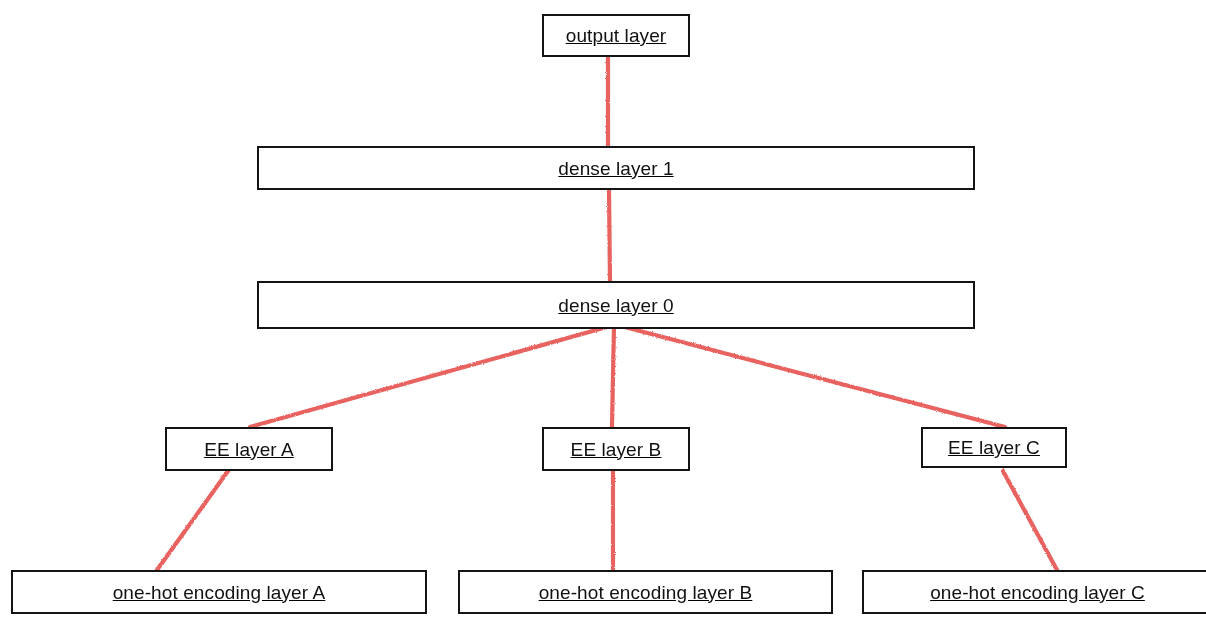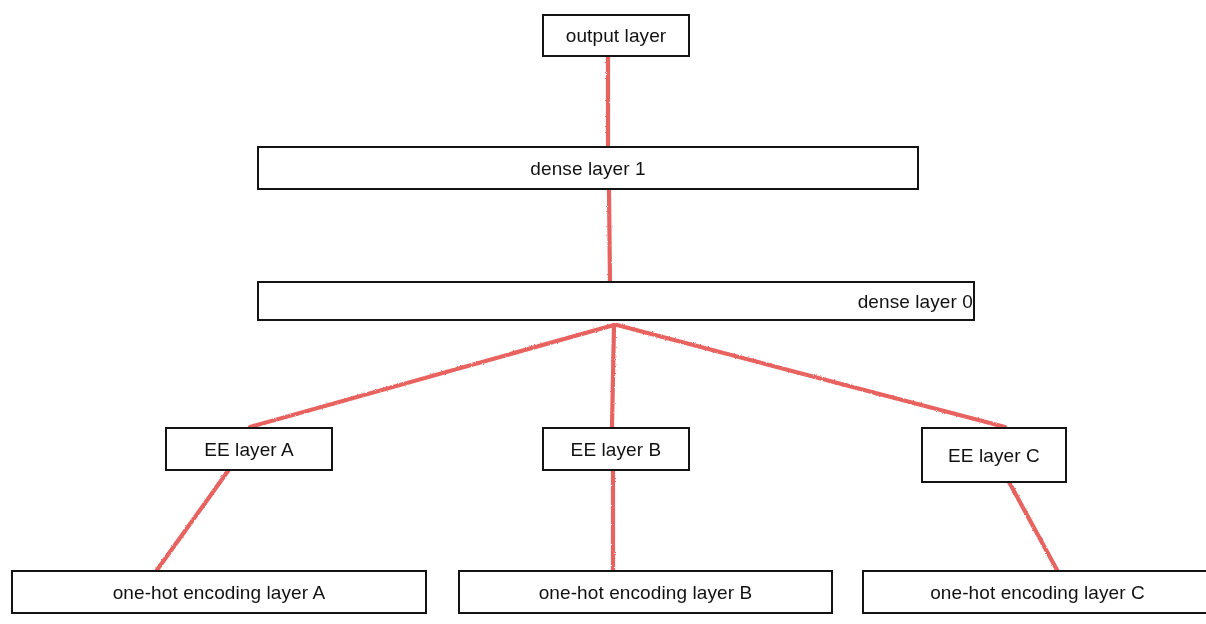--- a/index.html
+++ b/index.html
@@ -25,36 +25,37 @@
   }
   .node-box {
     position: absolute;
     box-sizing: border-box;
     background: #ffffff;
     border: 2px solid #141414;
     display: flex;
     align-items: center;
     justify-content: center;
     z-index: 2;
+    text-decoration: underline;
   }
   .node-label {
     font-family: "Liberation Sans", sans-serif;
     font-size: 19px;
     line-height: 1;
     color: #111111;
     white-space: nowrap;
     letter-spacing: 0.1px;
   }
   
   .n-output       { left: 542px;  top: 14px;  width: 148px; height: 43px; }
-  .n-dense1       { left: 257px;  top: 146px; width: 662px; height: 44px; }
-  .n-dense0       { left: 257px;  top: 281px; width: 718px; height: 40px; justify-content: flex-end; }
+  .n-dense1       { left: 257px;  top: 146px; width: 718px; height: 44px; }
+  .n-dense0       { left: 257px;  top: 281px; width: 718px; height: 48px; }
   .n-ee-a         { left: 165px;  top: 427px; width: 168px; height: 44px; }
   .n-ee-b         { left: 542px;  top: 427px; width: 148px; height: 44px; justify-content: center; }
-  .n-ee-c         { left: 921px;  top: 427px; width: 146px; height: 56px; }
+  .n-ee-c         { left: 921px;  top: 427px; width: 146px; height: 41px; }
   .n-oh-a         { left: 11px;   top: 570px; width: 416px; height: 44px; }
   .n-oh-b         { left: 458px;  top: 570px; width: 375px; height: 44px; }
   .n-oh-c         { left: 862px;  top: 570px; width: 351px; height: 44px; }
 </style>
 </head>
 <body>
 
 <div id="diagram-canvas">
 
   <svg id="edge-layer" width="1206" height="624" viewBox="0 0 1206 624" xmlns="http://www.w3.org/2000/svg">

